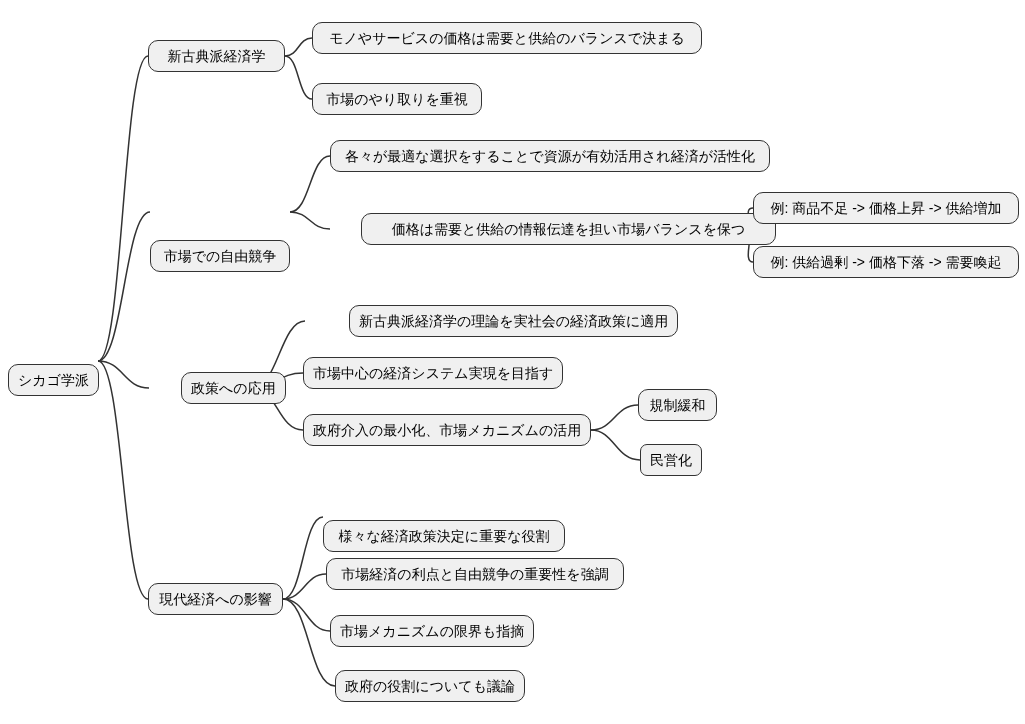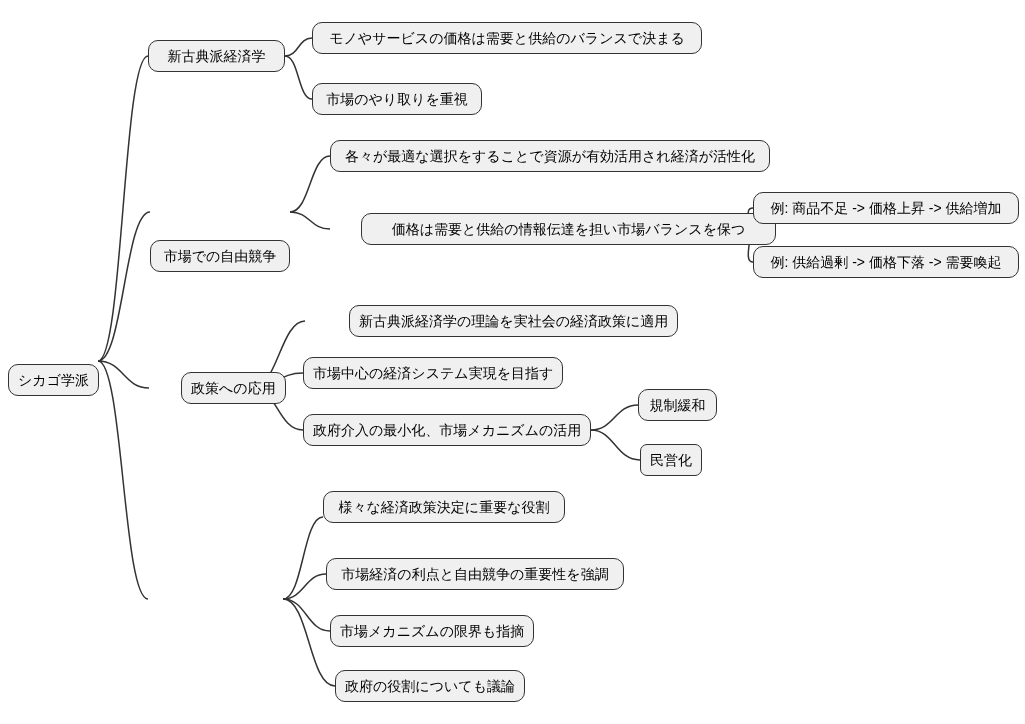--- a/index.html
+++ b/index.html
@@ -87,18 +87,19 @@
   <div class="node" style="left:753px; top:192px; min-width:266px;">例: 商品不足 -&gt; 価格上昇 -&gt; 供給増加</div>
   <div class="node" style="left:753px; top:246px; min-width:266px;">例: 供給過剰 -&gt; 価格下落 -&gt; 需要喚起</div>
 
   <div class="node" style="left:149px; top:372px; min-width:104px;margin-left:32px;">政策への応用</div>
   <div class="node" style="left:305px; top:305px; min-width:318px;margin-left:44px;">新古典派経済学の理論を実社会の経済政策に適用</div>
   <div class="node" style="left:303px; top:357px; min-width:260px;text-align:right;">市場中心の経済システム実現を目指す</div>
   <div class="node" style="left:303px; top:414px; min-width:288px;text-align:center;">政府介入の最小化、市場メカニズムの活用</div>
   <div class="node" style="left:638px; top:389px; min-width:79px;">規制緩和</div>
   <div class="node" style="left:640px; top:444px; min-width:58px;border-radius:7px;">民営化</div>
 
-  <div class="node" style="left:323px; top:491px; min-width:242px;">様々な経済政策決定に重要な役割</div>
+  <div class="node" style="left:148px; top:583px; min-width:135px;">現代経済への影響</div>
+  <div class="node" style="left:323px; top:520px; min-width:242px;">様々な経済政策決定に重要な役割</div>
   <div class="node" style="left:326px; top:558px; min-width:298px;">市場経済の利点と自由競争の重要性を強調</div>
   <div class="node" style="left:330px; top:615px; min-width:203px;">市場メカニズムの限界も指摘</div>
   <div class="node" style="left:335px; top:670px; min-width:187px;">政府の役割についても議論</div>
 
 </div>
 
 </body></html>

